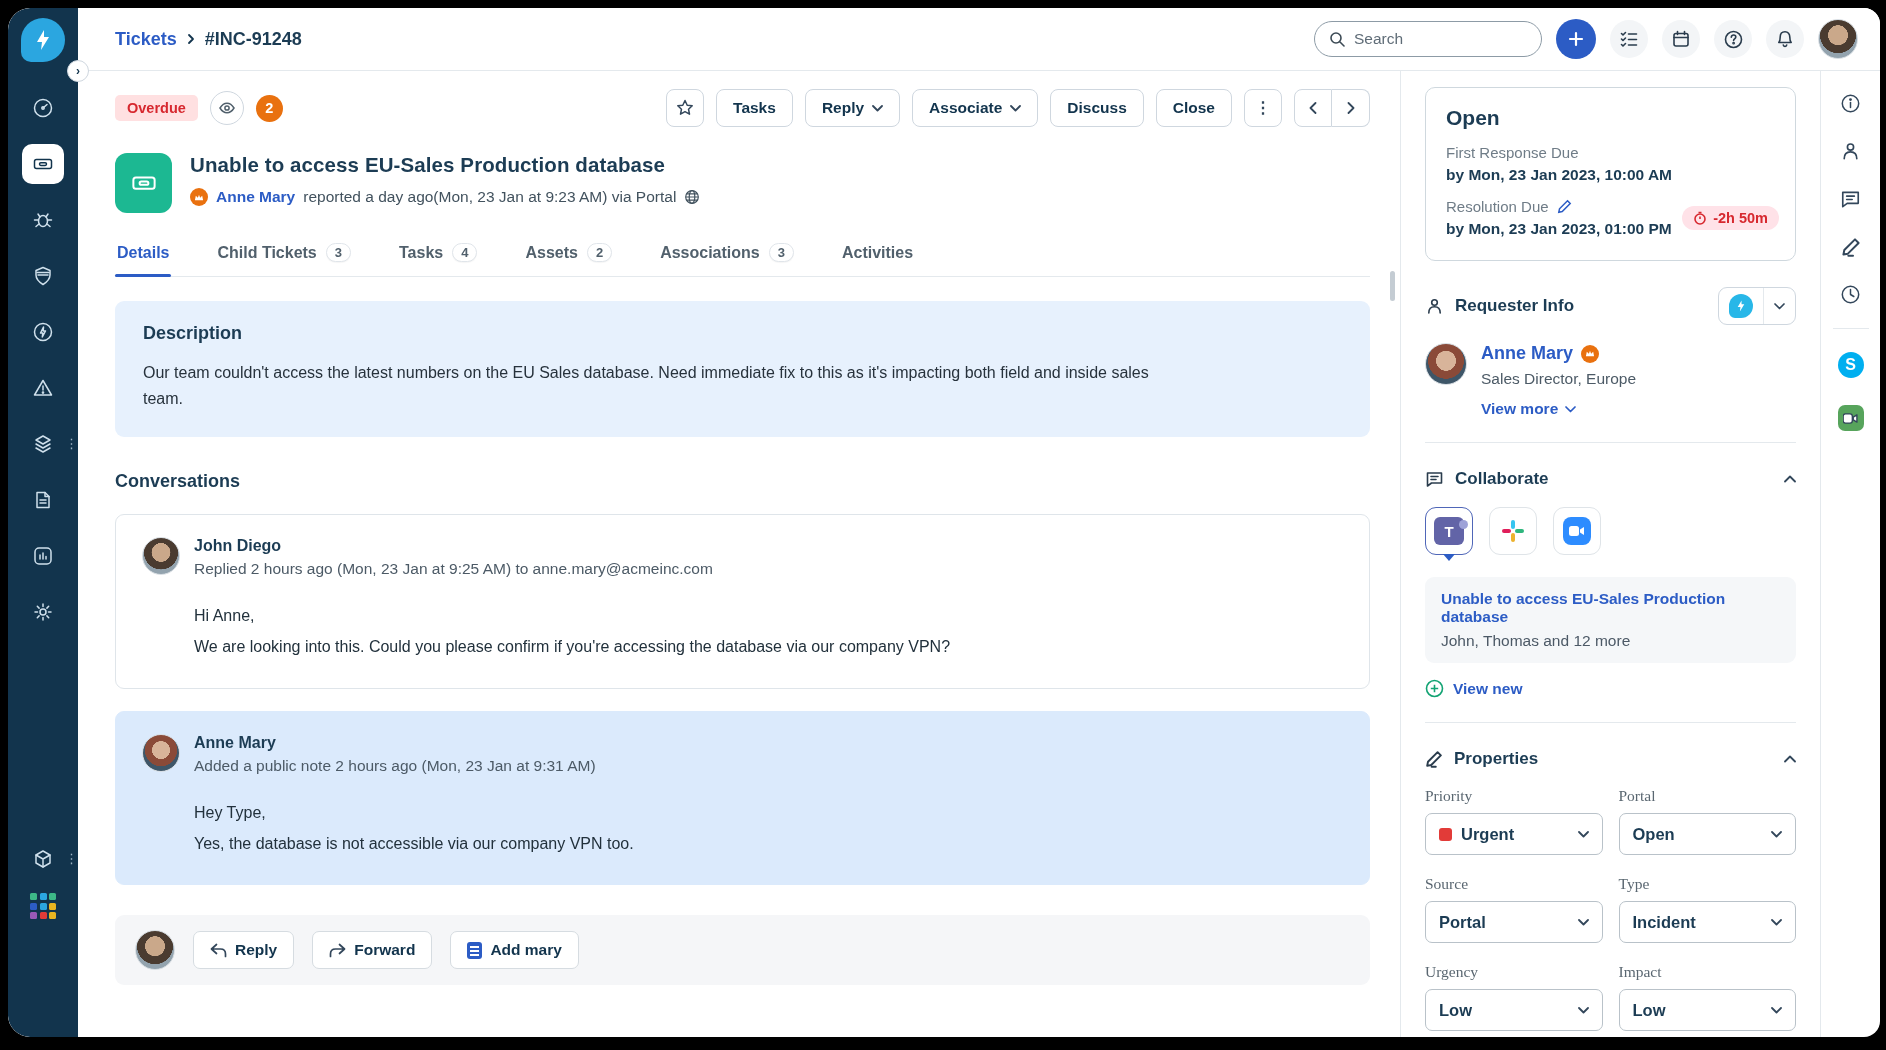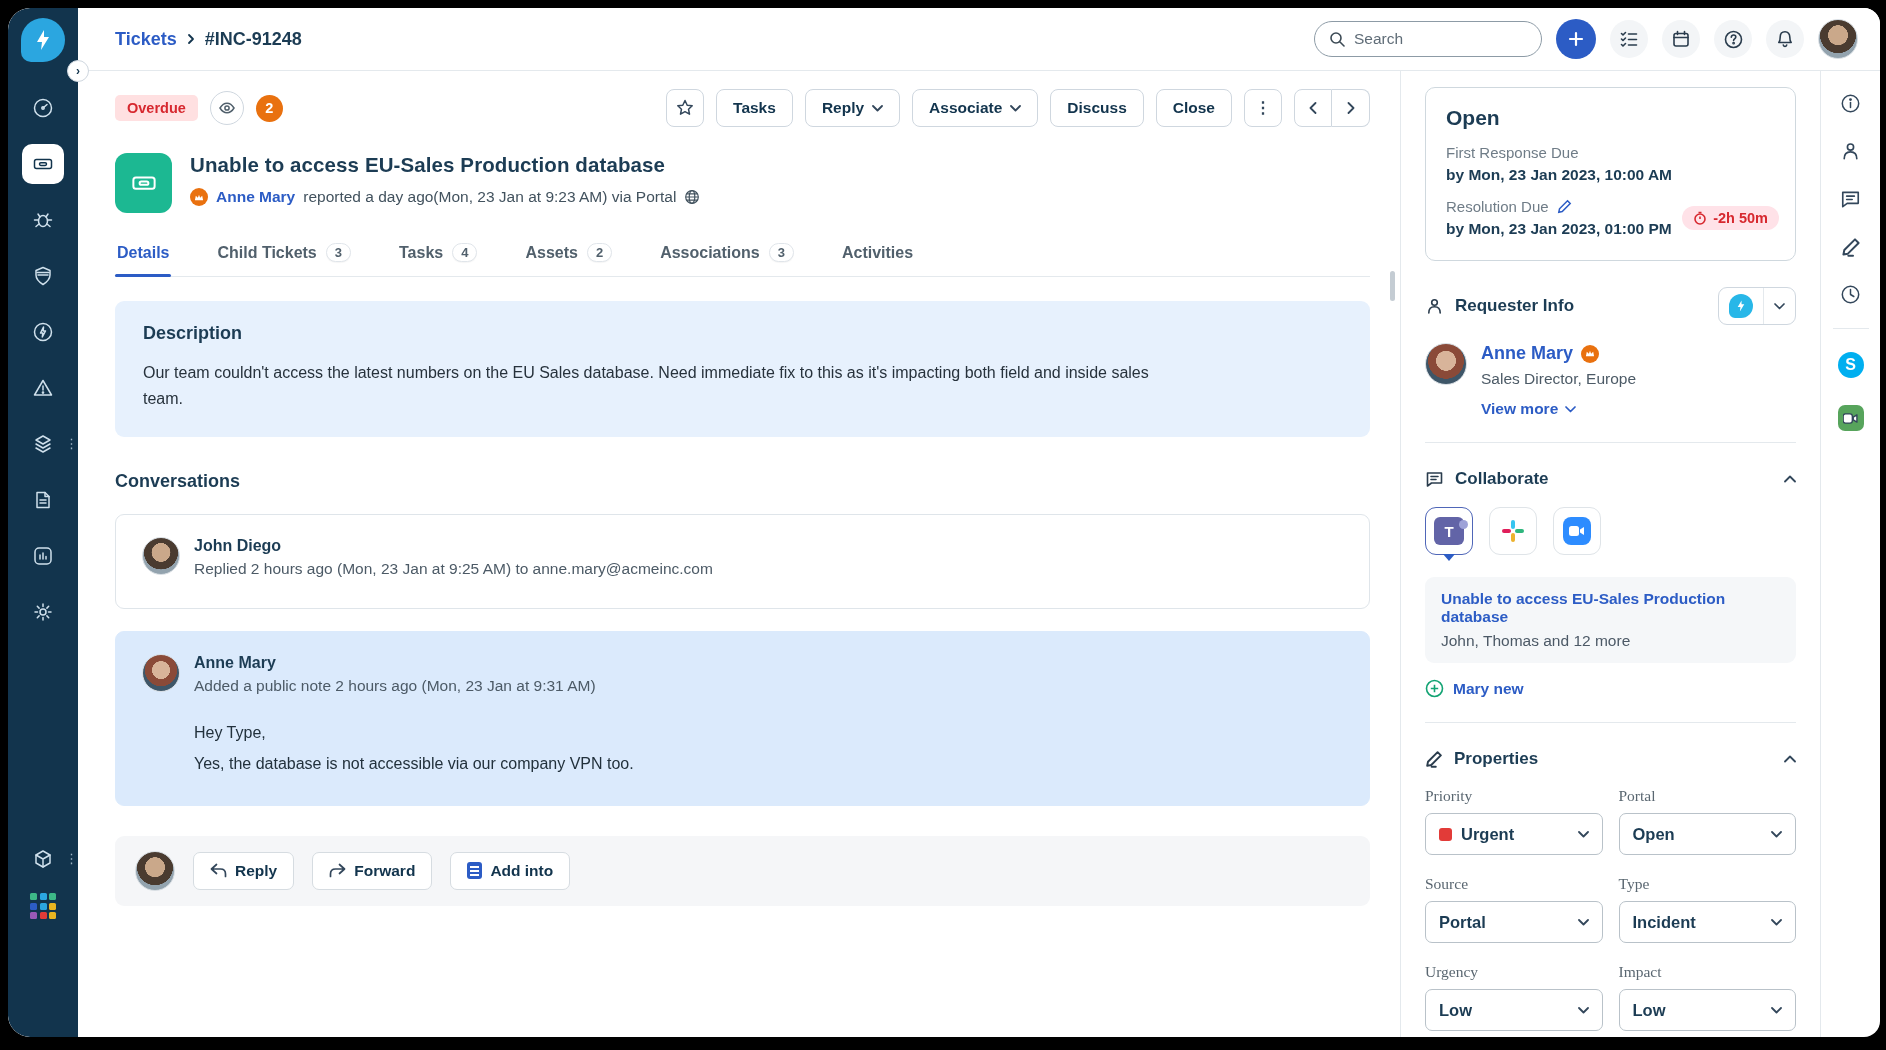--- a/index.html
+++ b/index.html
@@ -447,20 +447,24 @@
       <h3 class="conv-heading">Conversations</h3>
 
       <div class="msg-card">
         <div class="msg-head">
           <div class="avatar man"></div>
           <div>
             <div class="msg-author">John Diego</div>
             <div class="msg-meta">Replied 2 hours ago (Mon, 23 Jan at 9:25 AM) to anne.mary@acmeinc.com</div>
           </div>
         </div>
+        <div class="msg-body">
+          <p>Hi Anne,</p>
+          <p>We are looking into this. Could you please confirm if you're accessing the database via our company VPN?</p>
+        </div>
       </div>
 
       <div class="msg-card note">
         <div class="msg-head">
           <div class="avatar woman"></div>
           <div>
             <div class="msg-author">Anne Mary</div>
             <div class="msg-meta">Added a public note 2 hours ago (Mon, 23 Jan at 9:31 AM)</div>
           </div>
         </div>
@@ -479,21 +483,21 @@
           <span>Reply</span>
         </button>
         <button class="btn">
           <svg width="17" height="15" viewBox="0 0 17 15">
                 <path d="M10.5 1.5 L15.5 6 L10.5 10.5 M15.5 6 H6.5 C3.5 6 1.5 8 1.5 11 V13.5"></path>
               </svg>
           <span>Forward</span>
         </button>
         <button class="btn">
           <span class="note-doc"></span>
-          <span>Add into</span>
+          <span>Add mary</span>
         </button>
       </div>
     </section>
 
     <aside class="panel">
 
       <div class="status-card">
         <div class="status-state">Open</div>
         <div class="due-label">First Response Due</div>
         <div class="due-value">by Mon, 23 Jan 2023, 10:00 AM</div>
@@ -596,21 +600,21 @@
       </div>
       <div class="thread-card">
         <div class="thread-link">Unable to access EU-Sales Production database</div>
         <div class="thread-members">John, Thomas and 12 more</div>
       </div>
       <div class="start-new">
         <svg width="19" height="19" viewBox="0 0 19 19">
               <circle cx="9.5" cy="9.5" r="8"></circle>
               <path d="M9.5 5.8 V13.2 M5.8 9.5 H13.2"></path>
             </svg>
-        <span>Mary new</span>
+        <span>View new</span>
       </div>
 
       <div class="panel-divider"></div>
 
       <div class="section-head">
         <svg class="lead" width="18" height="18" viewBox="0 0 15 15">
               <path d="M10.5 1.8 L13.2 4.5 L5.2 12.5 L1.8 13.2 L2.5 9.8 Z"></path>
               <path d="M5.5 14 H9"></path>
             </svg>
         <span class="section-title">Properties</span>

